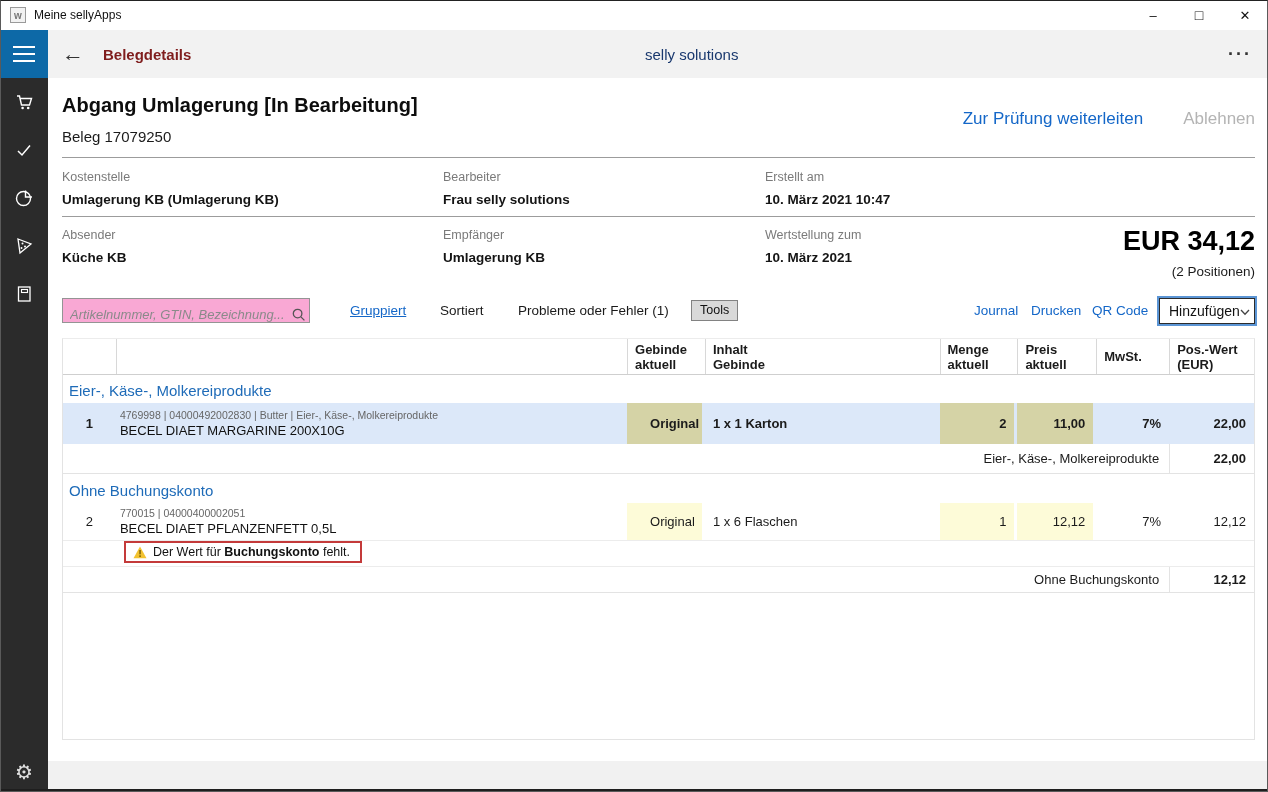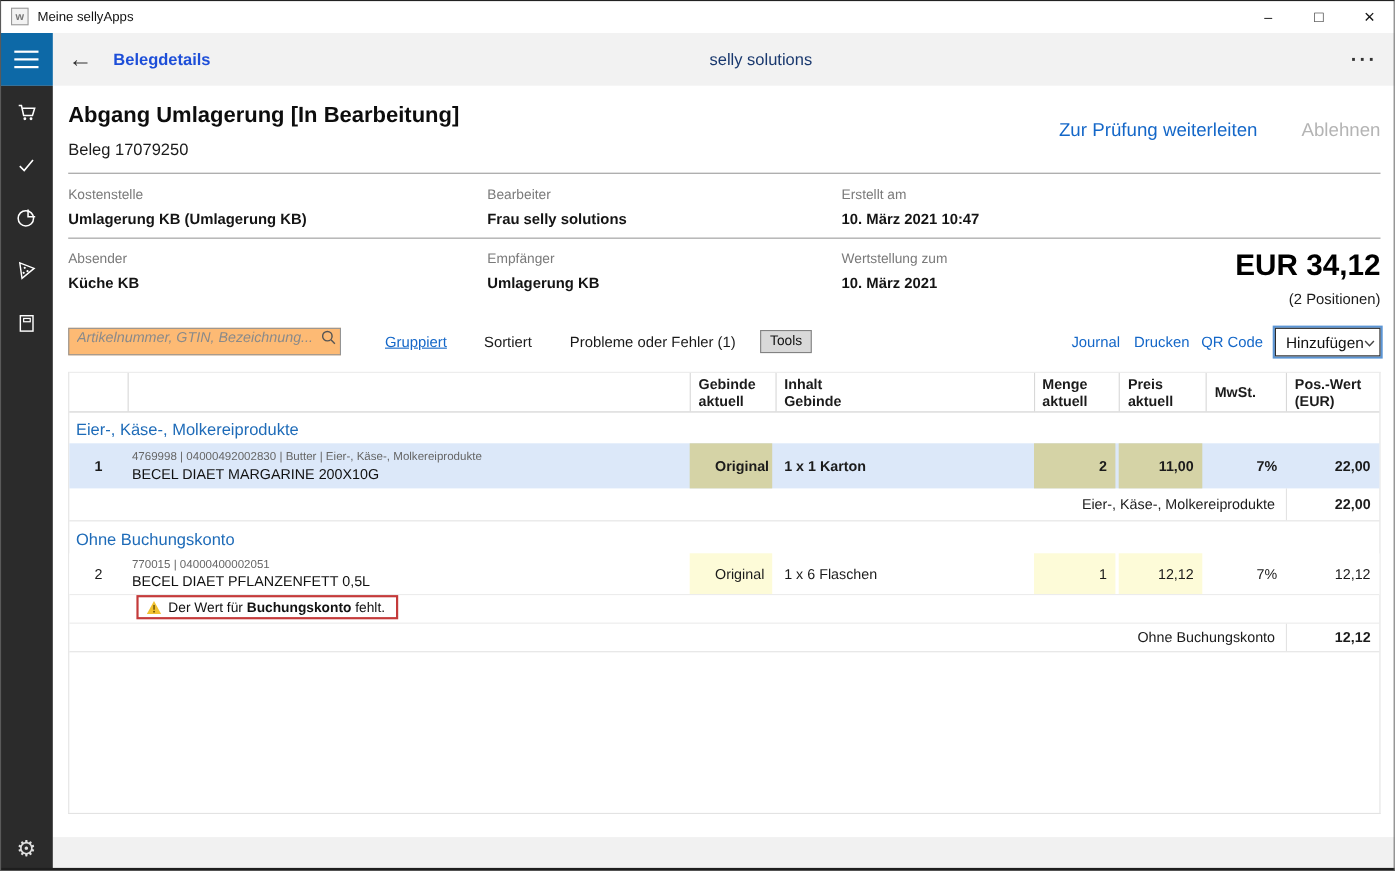--- a/index.html
+++ b/index.html
@@ -14,21 +14,21 @@
   .titlebar-text { margin-left:8px; font-size:12px; color:#111; }
   .win-controls { margin-left:auto; display:flex; height:30px; }
   .win-btn { width:46px; height:30px; display:flex; align-items:center; justify-content:center; font-size:13px; color:#111; }
   .win-btn.max { font-size:14px; }
 
   
   .appbar { position:absolute; top:30px; left:0; right:0; height:48px; background:#f2f2f2; }
   .hamburger { position:absolute; left:0; top:0; width:48px; height:48px; background:#0d69a7; display:flex; flex-direction:column; align-items:center; justify-content:center; gap:5px; }
   .hamburger span { display:block; width:22px; height:2px; background:#fff; }
   .back-arrow { position:absolute; left:62px; top:0; height:48px; display:flex; align-items:center; font-size:22px; color:#333; }
-  .appbar-title { position:absolute; left:103px; top:0; height:48px; display:flex; align-items:center; font-size:15px; font-weight:bold; color:#1d4ed8; }
+  .appbar-title { position:absolute; left:103px; top:0; height:48px; display:flex; align-items:center; font-size:15px; font-weight:bold; color:#7f1d1d; }
   .appbar-center { position:absolute; left:645px; top:0; height:48px; display:flex; align-items:center; font-size:15px; color:#19386e; }
   .appbar-more { position:absolute; right:16px; top:0; height:48px; display:flex; align-items:center; font-size:18px; letter-spacing:2px; color:#333; font-weight:bold; }
 
   
   .sidebar { position:absolute; left:0; top:78px; bottom:0; width:48px; background:#2b2b2b; z-index:10; }
   .side-icons { position:absolute; top:14px; left:0; width:48px; display:flex; flex-direction:column; align-items:center; gap:28px; }
   .side-icon { width:20px; height:20px; display:flex; align-items:center; justify-content:center; }
   .side-gear { position:absolute; bottom:10px; left:0; width:48px; text-align:center; font-size:20px; color:#e0e0e0; line-height:20px; }
 
   
@@ -45,21 +45,21 @@
   .field { position:absolute; }
   .field .lbl { font-size:12.5px; color:#7a7a7a; }
   .field .val { font-size:13.5px; color:#141414; font-weight:bold; margin-top:8px; }
   .fr1 { top:92px; } .fr2 { top:150px; }
   .fc1 { left:14px; } .fc2 { left:395px; } .fc3 { left:717px; }
   .total-amt { position:absolute; right:13px; top:148px; font-size:27px; font-weight:bold; color:#000; }
   .total-pos { position:absolute; right:13px; top:186px; font-size:13.5px; color:#1b1b1b; }
 
   
   .toolbar { position:absolute; left:14px; right:13px; top:220px; height:27px; }
-  .search-box { position:absolute; left:0; top:0; width:248px; height:25px; border:1px solid #949494; background:#fdba74; display:flex; align-items:flex-start; }
+  .search-box { position:absolute; left:0; top:0; width:248px; height:25px; border:1px solid #949494; background:#f9a8d4; display:flex; align-items:flex-end; }
   .search-box input { flex:1; border:none; outline:none; font-size:13px; padding:0 4px 0 7px; font-family:"Liberation Sans", sans-serif; color:#333; background:transparent; }
   .search-box input::placeholder { font-style:italic; color:#8a8a8a; }
   .search-ico { width:22px; display:flex; align-items:center; justify-content:center; }
   .tb-link { position:absolute; top:0; height:25px; line-height:25px; font-size:13.5px; color:#1a1a1a; cursor:pointer; }
   .tb-active { color:#1467c8; text-decoration:underline; }
   .pos-grp { left:288px; } .pos-sort { left:378px; } .pos-prob { left:456px; }
   .tools-btn { position:absolute; left:629px; top:2px; height:21px; padding:0 8px; background:#d9d9d9; border:1px solid #828282; font-size:12.5px; line-height:19px; color:#111; cursor:pointer; }
   .blue-link { color:#1467c8; }
   .pos-journal { left:912px; } .pos-druck { left:969px; } .pos-qr { left:1030px; }
   .add-btn { position:absolute; left:1097px; top:0; width:96px; height:26px; background:#fff; border:1px solid #2b2b2b; box-shadow:0 0 0 2px #5b95d5; display:flex; align-items:center; justify-content:space-between; padding:0 7px 0 9px; font-size:14px; color:#111; cursor:pointer; }

